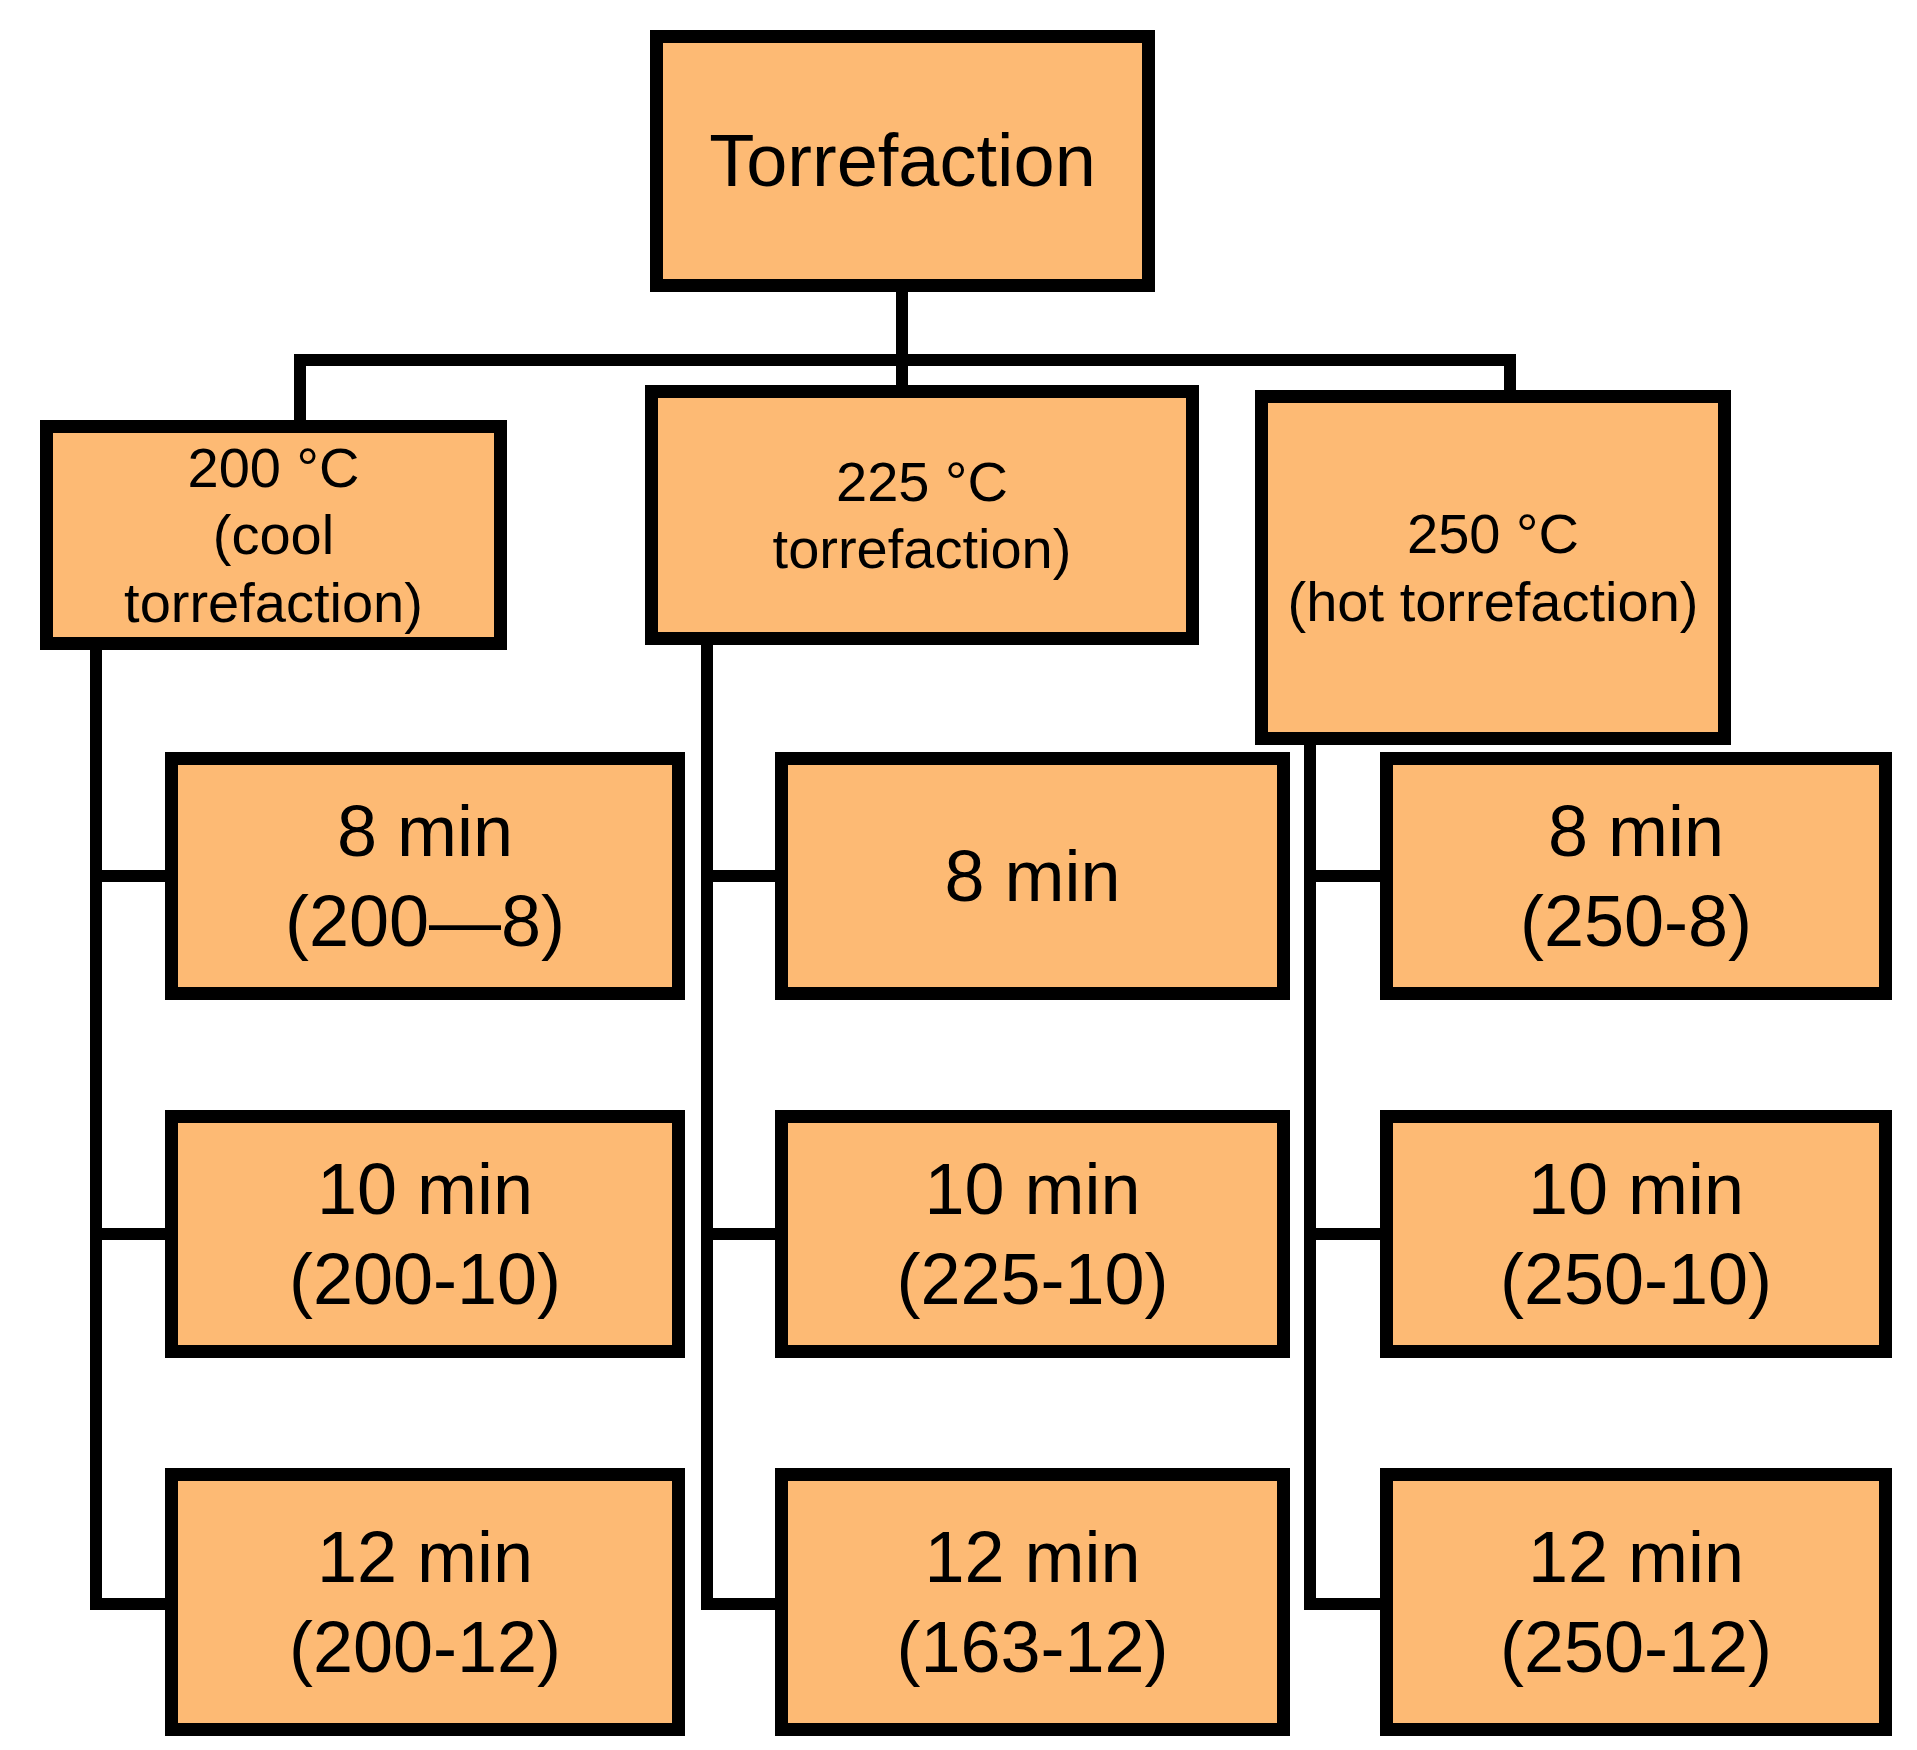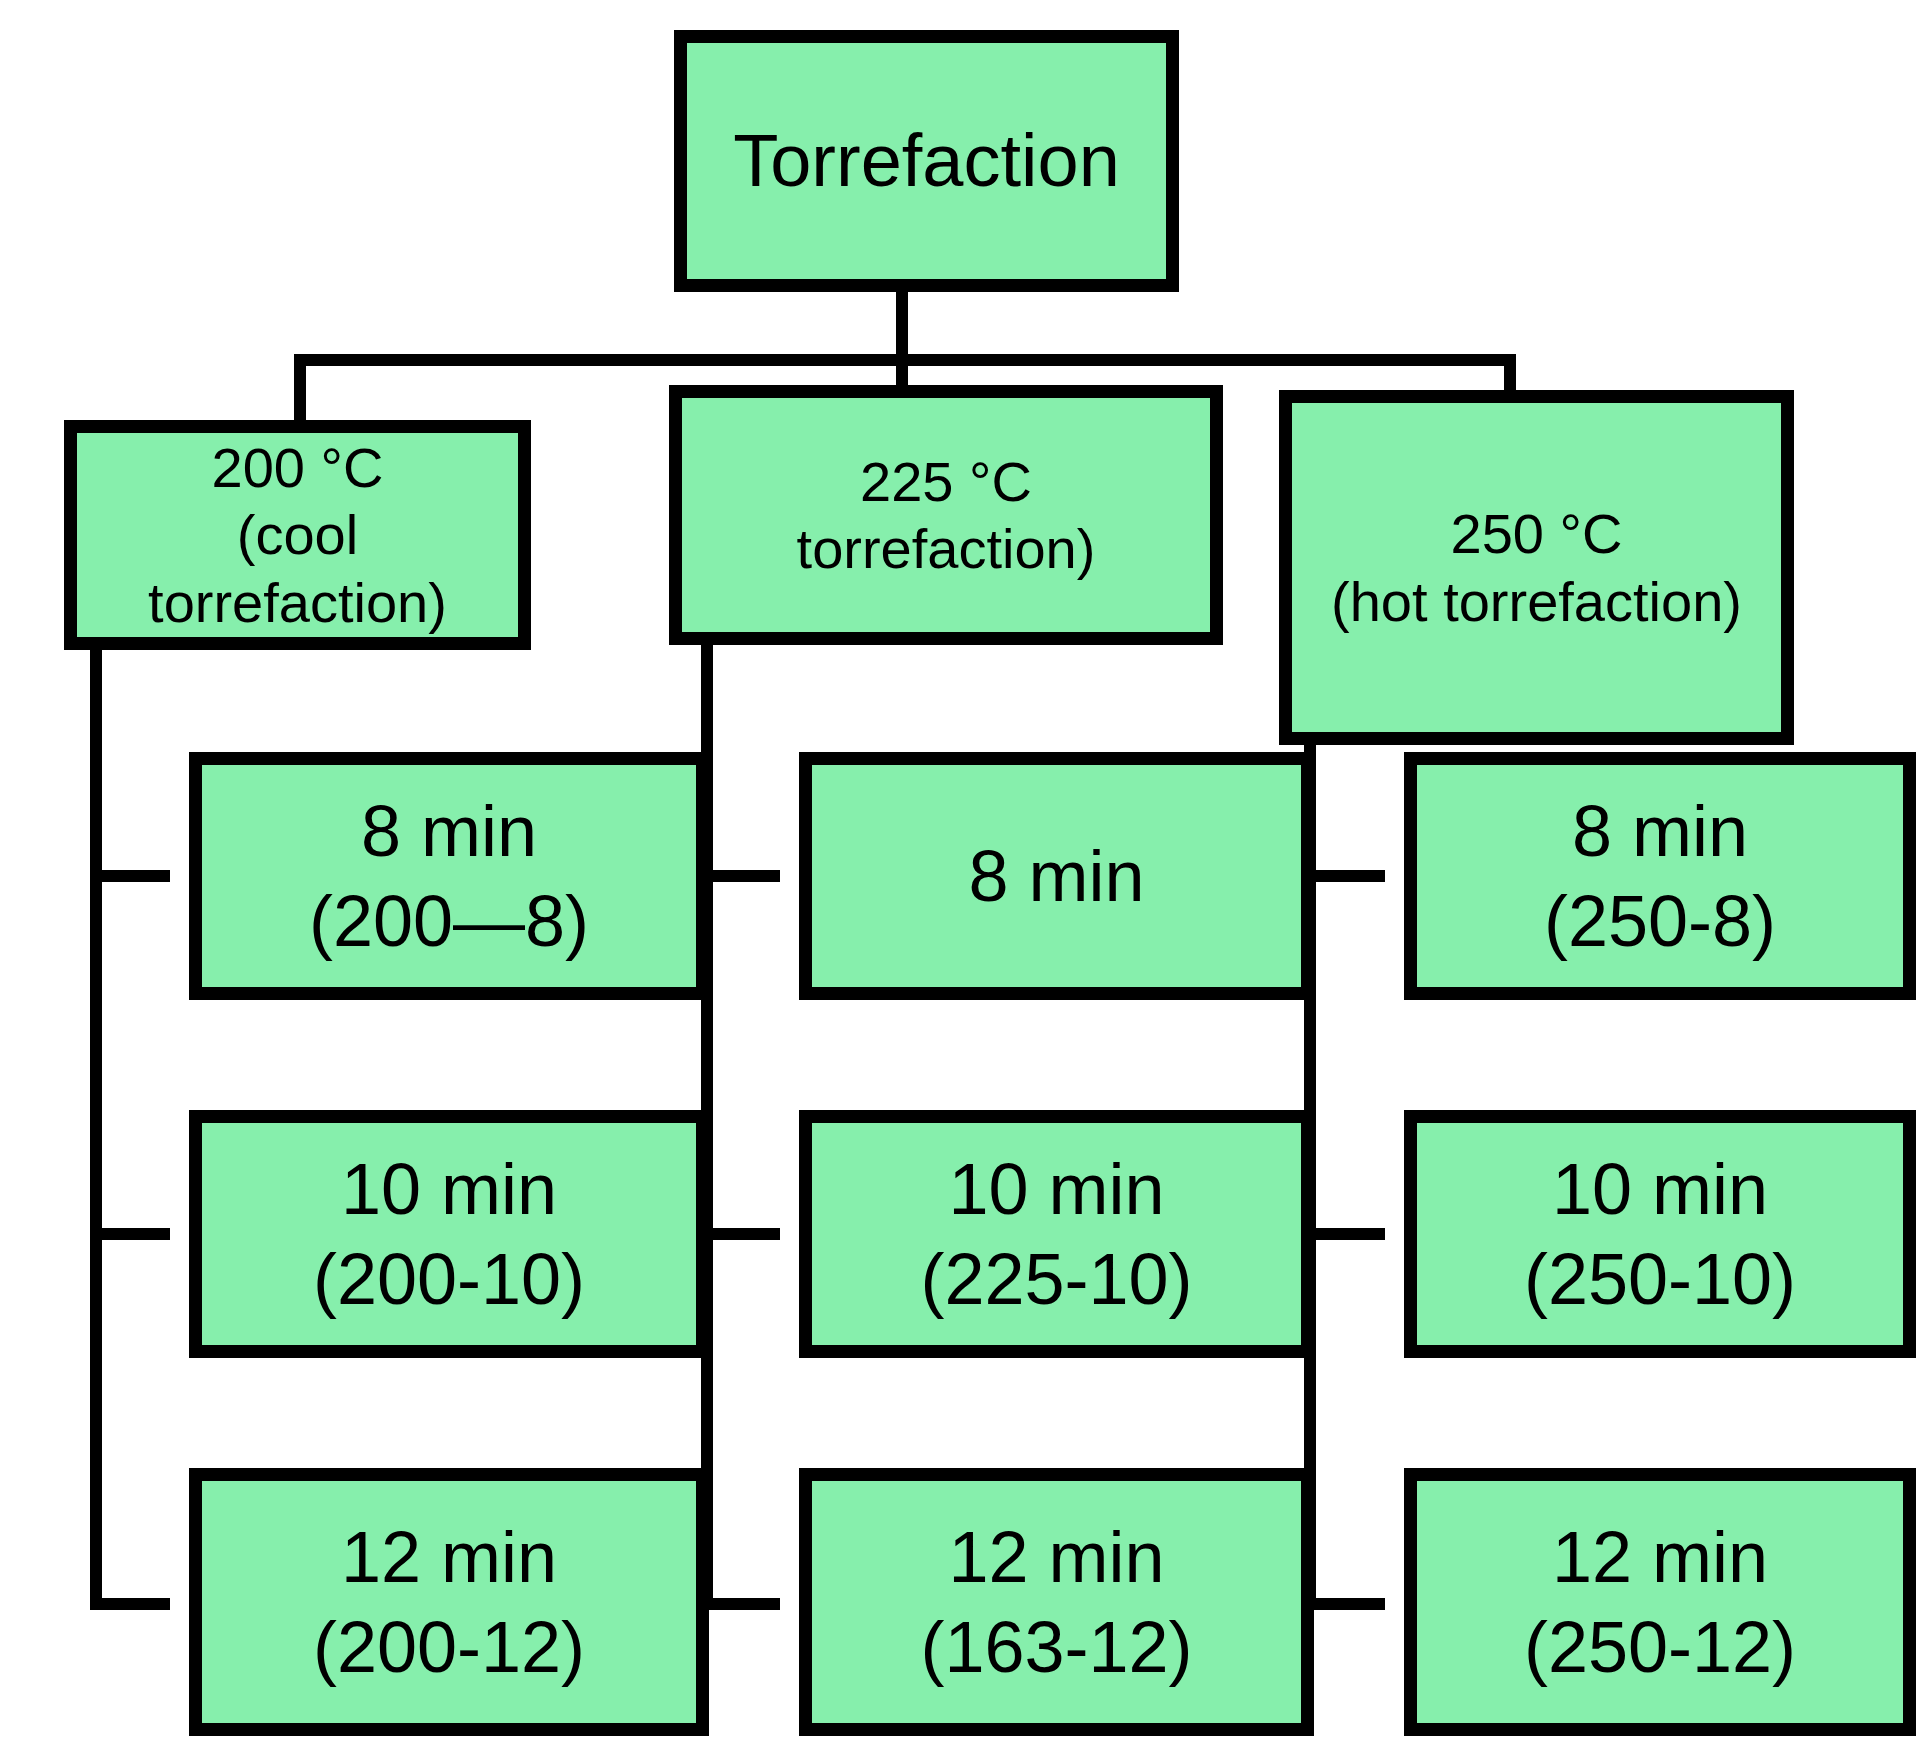--- a/index.html
+++ b/index.html
@@ -12,29 +12,28 @@
     width: 1917px;
     height: 1750px;
     background: #ffffff;
     font-family: "Liberation Sans", sans-serif;
     color: #000000;
     overflow: hidden;
   }
   .node {
     position: absolute;
     box-sizing: border-box;
-    background: #86efac;
+    background: #fdba74;
     border: 13px solid #000000;
     display: flex;
     flex-direction: column;
     align-items: center;
     justify-content: center;
     text-align: center;
     z-index: 2;
-    margin-left: 24px;
   }
   .conn {
     position: absolute;
     background: #000000;
     z-index: 1;
   }
   .root-label {
     font-size: 74px;
     line-height: 1.1;
     white-space: nowrap;
@@ -47,21 +46,21 @@
   .child-line {
     font-size: 72px;
     line-height: 1.25;
     white-space: nowrap;
   }
 
   
   #root-box   { left: 650px;  top: 30px;   width: 505px; height: 262px; }
   #branch-200 { left: 40px;   top: 420px;  width: 467px; height: 230px; }
   #branch-225 { left: 645px;  top: 385px;  width: 554px; height: 260px; }
-  #branch-250 { left: 1255px; top: 390px;  width: 515px; height: 355px; }
+  #branch-250 { left: 1255px; top: 390px;  width: 476px; height: 355px; }
 
   #child-200-8  { left: 165px;  top: 752px;  width: 520px; height: 248px; }
   #child-200-10 { left: 165px;  top: 1110px; width: 520px; height: 248px; }
   #child-200-12 { left: 165px;  top: 1468px; width: 520px; height: 268px; }
 
   #child-225-8  { left: 775px;  top: 752px;  width: 515px; height: 248px; }
   #child-225-10 { left: 775px;  top: 1110px; width: 515px; height: 248px; }
   #child-225-12 { left: 775px;  top: 1468px; width: 515px; height: 268px; }
 
   #child-250-8  { left: 1380px; top: 752px;  width: 512px; height: 248px; }

